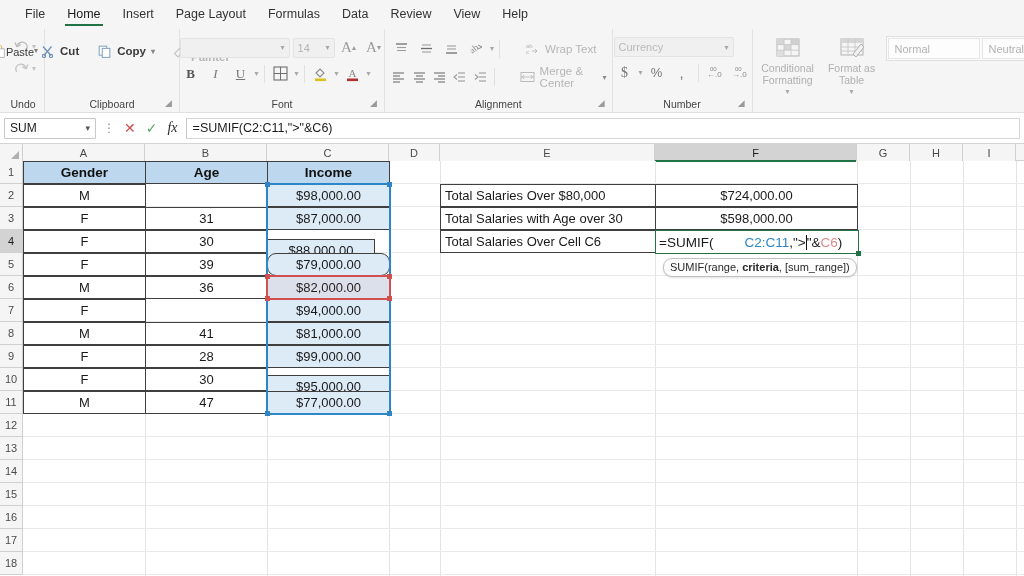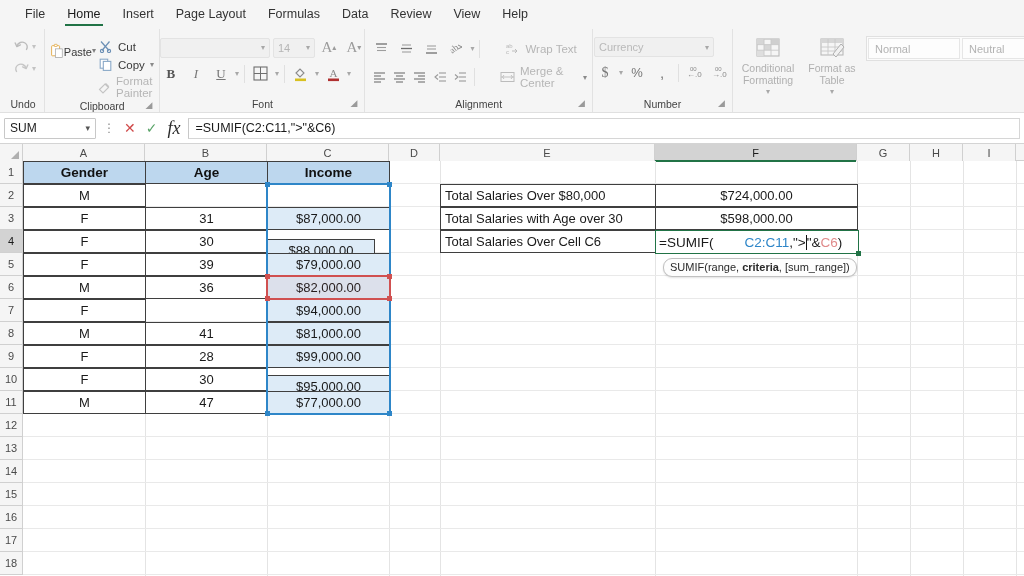--- a/index.html
+++ b/index.html
@@ -60,21 +60,21 @@
 
   
   .clip-wrap { display: flex; align-items: flex-start; gap: 2px; padding-top: 2px; }
   .paste-col {
     display: flex; align-items: center;
     width: 46px; padding-top: 2px;
   }
   .paste-icon { width: 26px; height: 28px; position: relative; }
   .paste-lbl { font-size: 11px; color: #3a3a3a; margin-top: 1px; }
   .paste-carat { font-size: 8px; color: #808080; line-height: 8px; }
-  .clip-list { display: flex; flex-direction: column; gap: 3px; padding-top: 4px; }
+  .clip-list { display: flex; gap: 18px; padding-top: 4px; font-weight: bold; }
   .clip-row { display: flex; align-items: center; gap: 5px; font-size: 11.5px; color: #3a3a3a; }
   .clip-row.dim { color: #b6b6b6; }
   .clip-row .ci { width: 15px; height: 15px; display: inline-flex; align-items: center; justify-content: center; }
   .clip-row .carat { font-size: 8px; color: #8a8a8a; }
 
   
   .font-grid { display: flex; flex-direction: column; gap: 5px; padding-top: 4px; }
   .frow { display: flex; align-items: center; gap: 3px; }
   .fontbox {
     width: 110px; height: 20px; border: 1px solid #e3e3e3; background: #f0f0f0;
@@ -132,21 +132,21 @@
   .namebox {
     width: 92px; height: 21px; border: 1px solid #c8c8c8; background: #fff;
     display: flex; align-items: center; justify-content: space-between;
     padding: 0 5px; font-size: 12px; color: #1a1a1a; border-radius: 1px;
   }
   .namebox .carat { font-size: 9px; color: #555; }
   .fb-dots { font-size: 12px; color: #8c8c8c; padding: 0 7px; letter-spacing: 0; }
   .fb-btns { display: flex; align-items: center; gap: 10px; padding: 0 8px 0 2px; }
   .fb-x { color: #d04a4a; font-size: 14px; }
   .fb-chk { color: #5aa469; font-size: 14px; }
-  .fb-fx { color: #2b2b2b; font-size: 18px; font-family: "Liberation Serif", serif; font-style: italic; }
+  .fb-fx { color: #2b2b2b; font-size: 14px; font-family: "Liberation Serif", serif; font-style: italic; }
   .fb-input {
     flex: 1; height: 21px; border: 1px solid #d6d6d6; border-left: 1px solid #c8c8c8;
     background: #fff; font-size: 12.5px; color: #1a1a1a;
     display: flex; align-items: center; padding-left: 6px;
   }
 
   
   .grid-wrap {
     position: absolute; top: 144px; left: 0; width: 1024px; height: 432px;
     background: #ffffff; overflow: hidden;
@@ -661,32 +661,33 @@
       <div class="gridline-h" style="top:344px;"></div>
       <div class="gridline-h" style="top:367px;"></div>
       <div class="gridline-h" style="top:390px;"></div>
       <div class="gridline-h" style="top:413px;"></div>
 
       <div class="cell ctr tbl-hdr bdr" style="left:0px;top:0px;width:123px;height:23px;">Gender</div>
       <div class="cell ctr tbl-hdr bdr" style="left:122px;top:0px;width:123px;height:23px;">Age</div>
       <div class="cell ctr tbl-hdr bdr" style="left:244px;top:0px;width:123px;height:23px;">Income</div>
 
       <div class="cell ctr bdr" style="left:0px;top:23px;width:123px;height:23px;">M</div>
+      <div class="cell ctr bdr tbl-money" style="left:244px;top:23px;width:123px;height:23px;">$98,000.00</div>
 
       <div class="cell ctr bdr" style="left:0px;top:46px;width:123px;height:23px;">F</div>
       <div class="cell ctr bdr" style="left:122px;top:46px;width:123px;height:23px;">31</div>
       <div class="cell ctr bdr tbl-money" style="left:244px;top:46px;width:123px;height:23px;">$87,000.00</div>
 
       <div class="cell ctr bdr" style="left:0px;top:69px;width:123px;height:23px;">F</div>
       <div class="cell ctr bdr" style="left:122px;top:69px;width:123px;height:23px;">30</div>
       <div class="cell ctr bdr tbl-money" style="left:244px;top:78px;width:108px;height:23px;text-decoration:underline;">$88,000.00</div>
 
       <div class="cell ctr bdr" style="left:0px;top:92px;width:123px;height:23px;">F</div>
       <div class="cell ctr bdr" style="left:122px;top:92px;width:123px;height:23px;">39</div>
-      <div class="cell ctr bdr tbl-money" style="left:244px;top:92px;width:123px;height:23px;">$79,000.00</div>
+      <div class="cell ctr bdr tbl-money" style="left:244px;top:92px;width:123px;height:23px;border-radius:9px;">$79,000.00</div>
 
       <div class="cell ctr bdr" style="left:0px;top:115px;width:123px;height:23px;">M</div>
       <div class="cell ctr bdr" style="left:122px;top:115px;width:123px;height:23px;">36</div>
       <div class="cell ctr bdr tbl-money" style="left:244px;top:115px;width:123px;height:23px;">$82,000.00</div>
 
       <div class="cell ctr bdr" style="left:0px;top:138px;width:123px;height:23px;">F</div>
       <div class="cell ctr bdr tbl-money" style="left:244px;top:138px;width:123px;height:23px;">$94,000.00</div>
 
       <div class="cell ctr bdr" style="left:0px;top:161px;width:123px;height:23px;">M</div>
       <div class="cell ctr bdr" style="left:122px;top:161px;width:123px;height:23px;">41</div>

